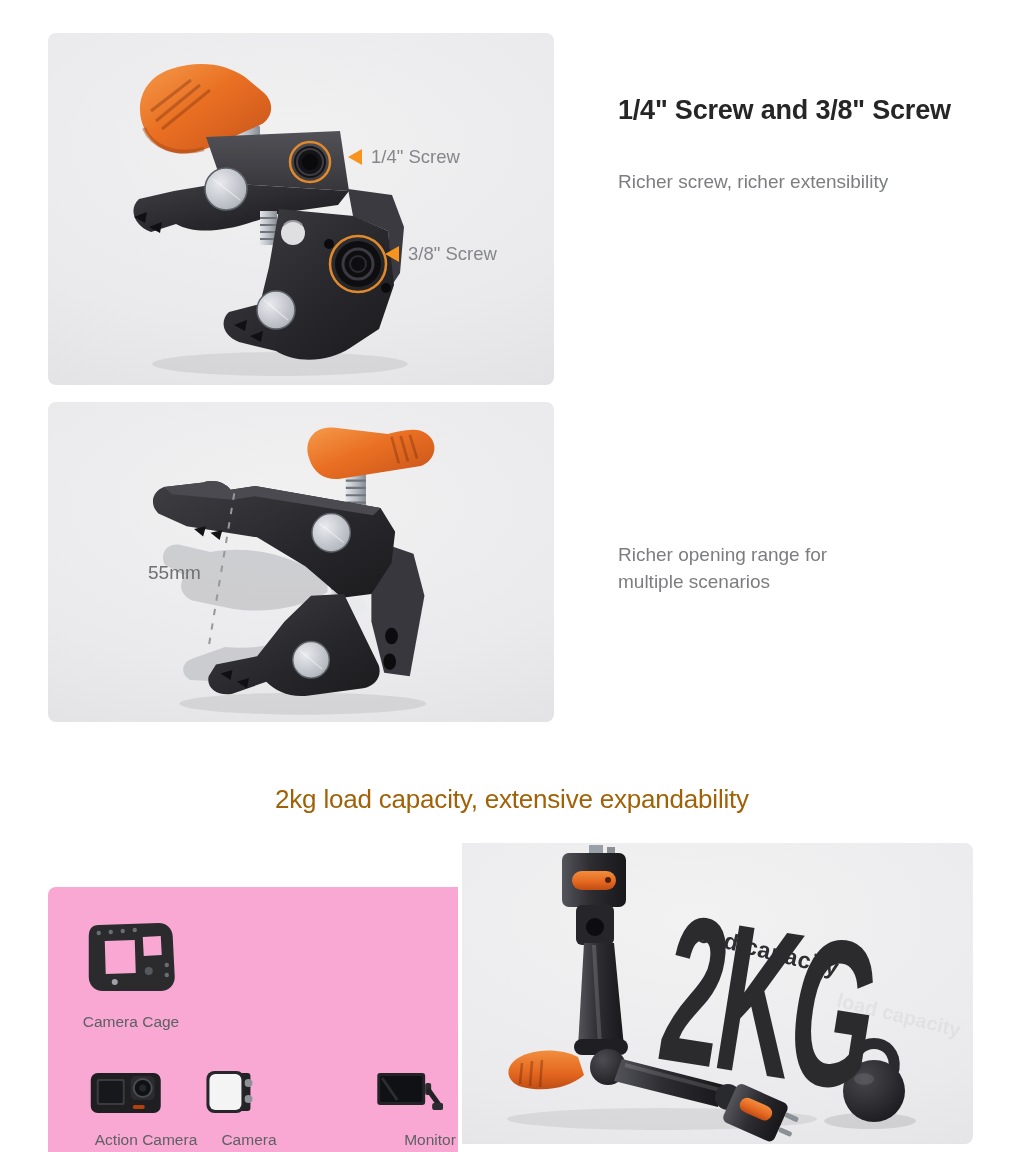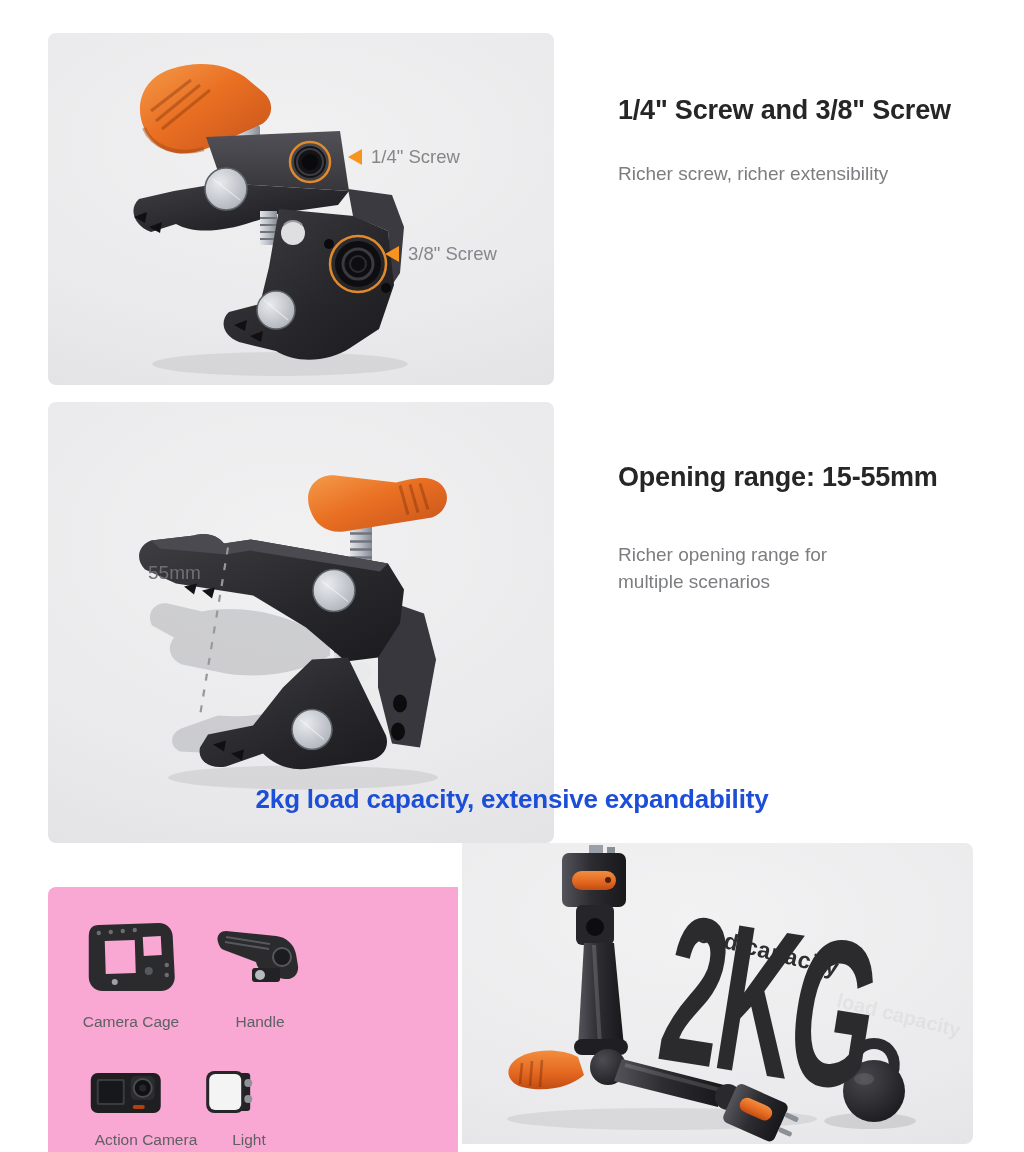--- a/index.html
+++ b/index.html
@@ -7,53 +7,53 @@
   body { font-family:"Liberation Sans","DejaVu Sans",sans-serif; }
   .page { position:relative; width:1024px; height:1152px; background:#ffffff; overflow:hidden; }
 
   
   .panel {
     position:absolute; border-radius:8px;
     background:radial-gradient(120% 95% at 48% 32%, #f1f1f2 0%, #eaeaec 55%, #dfdfe2 100%);
     overflow:hidden;
   }
   .p1 { left:48px; top:33px;  width:506px; height:352px; }
-  .p2 { left:48px; top:402px; width:506px; height:441px; }
+  .p2 { left:48px; top:402px; width:506px; height:320px; }
   .panel svg.fill { position:absolute; left:0; top:0; width:100%; height:100%; }
 
   
   .feature-heading {
     position:absolute; left:618px; color:#262626; font-size:27px; font-weight:800;
     letter-spacing:-0.2px; line-height:1.2; white-space:nowrap;
   }
   .feature-body {
     position:absolute; left:618px; color:#7c7d80; font-size:19px; line-height:27px;
   }
   .h1 { top:94px; }
-  .b1 { top:160px; }
+  .b1 { top:168px; }
   .h2 { top:461px; }
   .b2 { top:541px; width:255px; }
 
   
   .annot { position:absolute; display:flex; align-items:center; gap:9px; }
   .tri-left {
     width:0; height:0; border-top:8px solid transparent; border-bottom:8px solid transparent;
     border-right:14px solid #f7941d;
   }
   .annot-label { color:#85868a; font-size:18.5px; white-space:nowrap; }
   .a1 { left:300px; top:113px; }
   .a2 { left:337px; top:210px; }
 
   
   .dim-label { position:absolute; left:100px; top:160px; color:#6f7074; font-size:19px; }
 
   
   .banner {
     position:absolute; left:0; top:784px; width:1024px; text-align:center;
-    color:#1d4ed8; font-size:26px; font-weight:700; letter-spacing:-0.2px;
+    color:#a16207; font-size:26px; font-weight:400; letter-spacing:-0.2px;
   }
 
   
   .acc-panel {
     position:absolute; left:48px; top:887px; width:410px; height:301px;
     background:#f9a8d4; border-radius:8px 0 0 8px;
   }
   .load-panel {
     position:absolute; left:462px; top:843px; width:511px; height:301px;
     background:radial-gradient(130% 110% at 45% 25%, #f2f2f3 0%, #eaeaec 60%, #e0e0e3 100%);
@@ -206,21 +206,20 @@
       <path d="M273,133 L300,154" stroke="rgba(255,255,255,0.45)" stroke-width="1.4"></path>
       <circle cx="314" cy="224" r="10" fill="#e9eaec"></circle>
       <path d="M300,210 L338,288 C342,300 334,311 321,313 L262,321 C242,324 226,317 215,306 L178,319 C162,322 149,313 152,300 L160,287 L205,278 L235,240 L264,212 Z" fill="url(#c2d)"></path>
       <path d="M165,297 l13,-4 -2,11 Z M183,306 l13,-4 -2,11 Z" fill="#101013"></path>
       <circle cx="264" cy="282" r="20" fill="url(#c2s)" stroke="#5d6269" stroke-width="1.5"></circle>
       <path d="M252,272 L276,292" stroke="rgba(255,255,255,0.45)" stroke-width="1.4"></path>
       <path d="M180,100 L152,268" stroke="#97989c" stroke-width="2.2" stroke-dasharray="7 9" fill="none"></path>
     </svg>
     <span class="dim-label">55mm</span>
   </div>
-  <h2 class="feature-heading h2">Opening range: 15-55mm</h2>
   <p class="feature-body b2">Richer opening range for multiple scenarios</p>
 
   <h2 class="banner">2kg load capacity, extensive expandability</h2>
 
   <div class="acc-panel">
 
     <div class="acc-item r1" style="left:83px">
       <div class="acc-img">
         <svg width="92" height="72" viewBox="0 0 92 72" aria-hidden="true">
           <path d="M14,4 L74,2 C82,2 88,8 88,16 L90,56 C90,64 84,70 76,70 L18,70 C10,70 4,64 4,56 L4,16 C4,8 7,4 14,4 Z M20,20 L50,19 L51,52 L21,53 Z M58,16 L76,15 L77,34 L59,35 Z" fill="#2b2b2e" fill-rule="evenodd"></path>
@@ -230,32 +229,20 @@
             <circle cx="50" cy="9" r="2.2" fill="#6a6d72"></circle>
           <circle cx="82" cy="44" r="2.2" fill="#6a6d72"></circle>
             <circle cx="82" cy="54" r="2.2" fill="#6a6d72"></circle>
           <circle cx="30" cy="61" r="3" fill="#9ea2a8"></circle>
             <circle cx="64" cy="50" r="4" fill="#55585d"></circle>
         </svg>
       </div>
       <div class="acc-label">Camera Cage</div>
     </div>
 
-    <div class="acc-item r1" style="left:212px">
-      <div class="acc-img">
-        <svg width="96" height="66" viewBox="0 0 96 66" aria-hidden="true">
-          <path d="M6,18 C4,12 8,7 14,7 L64,12 C74,13 82,20 84,30 L86,42 C87,50 81,56 73,55 L60,53 C52,52 46,46 44,38 L12,26 C9,25 7,22 6,18 Z" fill="#2b2b2e"></path>
-          <path d="M14,13 l44,7 M13,18 l44,7" stroke="#55585d" stroke-width="2"></path>
-          <circle cx="70" cy="33" r="9" fill="#1c1c1f" stroke="#55585d" stroke-width="2"></circle>
-          <rect x="40" y="44" width="28" height="14" rx="3" fill="#232326"></rect>
-          <circle cx="48" cy="51" r="5" fill="#b7bbc1"></circle>
-        </svg>
-      </div>
-      <div class="acc-label">Handle</div>
-    </div>
 
 
     <div class="acc-item r2" style="left:78px">
       <div class="acc-img">
         <svg width="74" height="50" viewBox="0 0 74 50" aria-hidden="true">
           <rect x="2" y="6" width="70" height="40" rx="7" fill="#1f1f22"></rect>
           <rect x="8" y="12" width="28" height="26" rx="2" fill="#3a3b40"></rect>
           <rect x="10" y="14" width="24" height="22" rx="1.5" fill="#17181b"></rect>
           <rect x="42" y="9" width="24" height="24" rx="5" fill="#2c2c30"></rect>
           <circle cx="54" cy="21" r="9" fill="#101114" stroke="#4a4c52" stroke-width="2"></circle>
@@ -269,24 +256,37 @@
     <div class="acc-item r2" style="left:181px">
       <div class="acc-img">
         <svg width="50" height="46" viewBox="0 0 50 46" aria-hidden="true">
           <rect x="34" y="4" width="12" height="38" rx="3" fill="#232326"></rect>
           <circle cx="44" cy="14" r="4" fill="#8e9298"></circle>
           <circle cx="44" cy="30" r="4" fill="#8e9298"></circle>
           <rect x="2" y="2" width="38" height="42" rx="8" fill="#26262a"></rect>
           <rect x="5" y="5" width="32" height="36" rx="6" fill="#f4f4f5"></rect>
         </svg>
       </div>
-      <div class="acc-label">Light</div>
-    </div>
-
-
+      <div class="acc-label">Camera</div>
+    </div>
+
+
+    <div class="acc-item r2" style="left:362px">
+      <div class="acc-img">
+        <svg width="66" height="46" viewBox="0 0 66 46" aria-hidden="true">
+          <rect x="0" y="4" width="48" height="32" rx="3" fill="#232326"></rect>
+          <rect x="3" y="7" width="42" height="26" rx="1.5" fill="#101114"></rect>
+          <path d="M5,9 L20,31" stroke="#2b2d33" stroke-width="3"></path>
+          <rect x="48" y="14" width="6" height="12" rx="2" fill="#2c2c30"></rect>
+          <path d="M52,22 L62,36" stroke="#232326" stroke-width="5" stroke-linecap="round"></path>
+          <rect x="55" y="34" width="11" height="7" rx="2" fill="#2c2c30"></rect>
+        </svg>
+      </div>
+      <div class="acc-label">Monitor</div>
+    </div>
   </div>
 
   <div class="load-panel">
     <svg class="fill" viewBox="0 0 511 301" aria-hidden="true">
       <defs>
         <linearGradient id="armM" x1="0" y1="0" x2="1" y2="0">
           <stop offset="0" stop-color="#54545b"></stop>
             <stop offset="0.45" stop-color="#2c2c31"></stop>
             <stop offset="1" stop-color="#18181b"></stop>
         </linearGradient>

